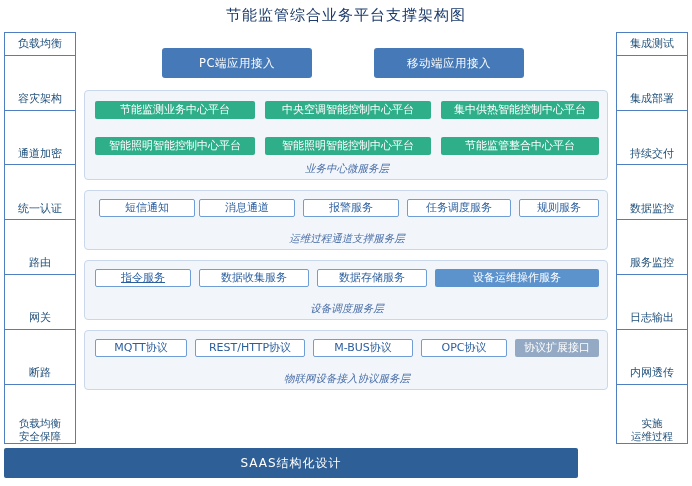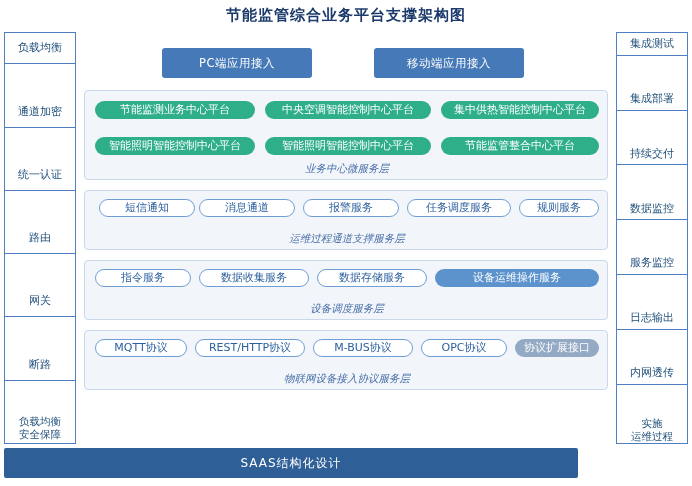--- a/index.html
+++ b/index.html
@@ -8,21 +8,21 @@
     background:#ffffff;
     font-family:"DejaVu Sans","Liberation Sans",sans-serif;
     position:relative;
     overflow:hidden;
   }
   #root{position:relative;width:692px;height:486px;box-sizing:border-box;}
 
   
   .title{
     position:absolute;left:0;top:6px;width:692px;text-align:center;
-    font-size:15px;font-weight:bold;color:#1b3a6b;letter-spacing:1px;
+    font-size:15px;font-weight:normal;color:#1b3a6b;letter-spacing:1px;
   }
 
   
   .side-col{
     position:absolute;top:32px;width:72px;height:412px;
     border:1px solid #4f7fc0;box-sizing:border-box;background:#ffffff;
     display:flex;flex-direction:column;gap:32px;
   }
   .side-left{left:4px;}
   .side-right{right:4px;}
@@ -58,21 +58,21 @@
     background:#f2f6fb;border:1px solid #c8d8ea;border-radius:4px;
     box-sizing:border-box;
   }
   .layer-caption{
     position:absolute;left:0;bottom:3px;width:524px;text-align:center;
     font-size:10.5px;color:#4b6fa8;font-style:italic;
   }
 
   
   .chip{
-    position:absolute;height:18px;border-radius:9px;
+    position:absolute;height:18px;border-radius:2px;
     display:flex;align-items:center;justify-content:center;
     font-size:11px;color:#ffffff;text-align:center;line-height:1.1;
     box-sizing:border-box;padding:0 4px;
   }
   .chip-green{background:#2fae8a;}
   .chip-blue-lite{background:#5d93cd;}
   .chip-white{
     background:#ffffff;color:#2c5f9e;border:1px solid #6f9ed6;
   }
   .chip-gray{background:#93a9c4;color:#ffffff;}
@@ -93,20 +93,21 @@
 </style>
 </head>
 <body>
 
 <div id="root">
 
   <div class="title">节能监管综合业务平台支撑架构图</div>
 
   <div class="side-col side-left">
     <div class="side-cell">负载均衡</div>
+    <div class="side-cell">容灾架构</div>
     <div class="side-cell">通道加密</div>
     <div class="side-cell">统一认证</div>
     <div class="side-cell">路由</div>
     <div class="side-cell">网关</div>
     <div class="side-cell">断路</div>
     <div class="side-cell double" style="white-space:pre-line;">负载均衡
 安全保障</div>
   </div>
 
   <div class="side-col side-right">
@@ -143,21 +144,21 @@
     <div class="layer layer-ops">
       <div class="chip chip-white" style="left:14px;top:8px;width:96px;">短信通知</div>
       <div class="chip chip-white" style="left:114px;top:8px;width:96px;">消息通道</div>
       <div class="chip chip-white" style="left:218px;top:8px;width:96px;">报警服务</div>
       <div class="chip chip-white" style="left:322px;top:8px;width:104px;">任务调度服务</div>
       <div class="chip chip-white" style="left:434px;top:8px;width:80px;">规则服务</div>
       <div class="layer-caption">运维过程通道支撑服务层</div>
     </div>
 
     <div class="layer layer-dev">
-      <div class="chip chip-white" style="left:10px;top:8px;width:96px;">指令服务</div>
+      <div class="chip chip-white" style="left:10px;top:8px;width:96px;text-decoration:underline;">指令服务</div>
       <div class="chip chip-white" style="left:114px;top:8px;width:110px;">数据收集服务</div>
       <div class="chip chip-white" style="left:232px;top:8px;width:110px;">数据存储服务</div>
       <div class="chip chip-blue-lite" style="left:350px;top:8px;width:164px;">设备运维操作服务</div>
       <div class="layer-caption">设备调度服务层</div>
     </div>
 
     <div class="layer layer-iot">
       <div class="chip chip-white" style="left:10px;top:8px;width:92px;">MQTT协议</div>
       <div class="chip chip-white" style="left:110px;top:8px;width:110px;">REST/HTTP协议</div>
       <div class="chip chip-white" style="left:228px;top:8px;width:100px;">M-BUS协议</div>

